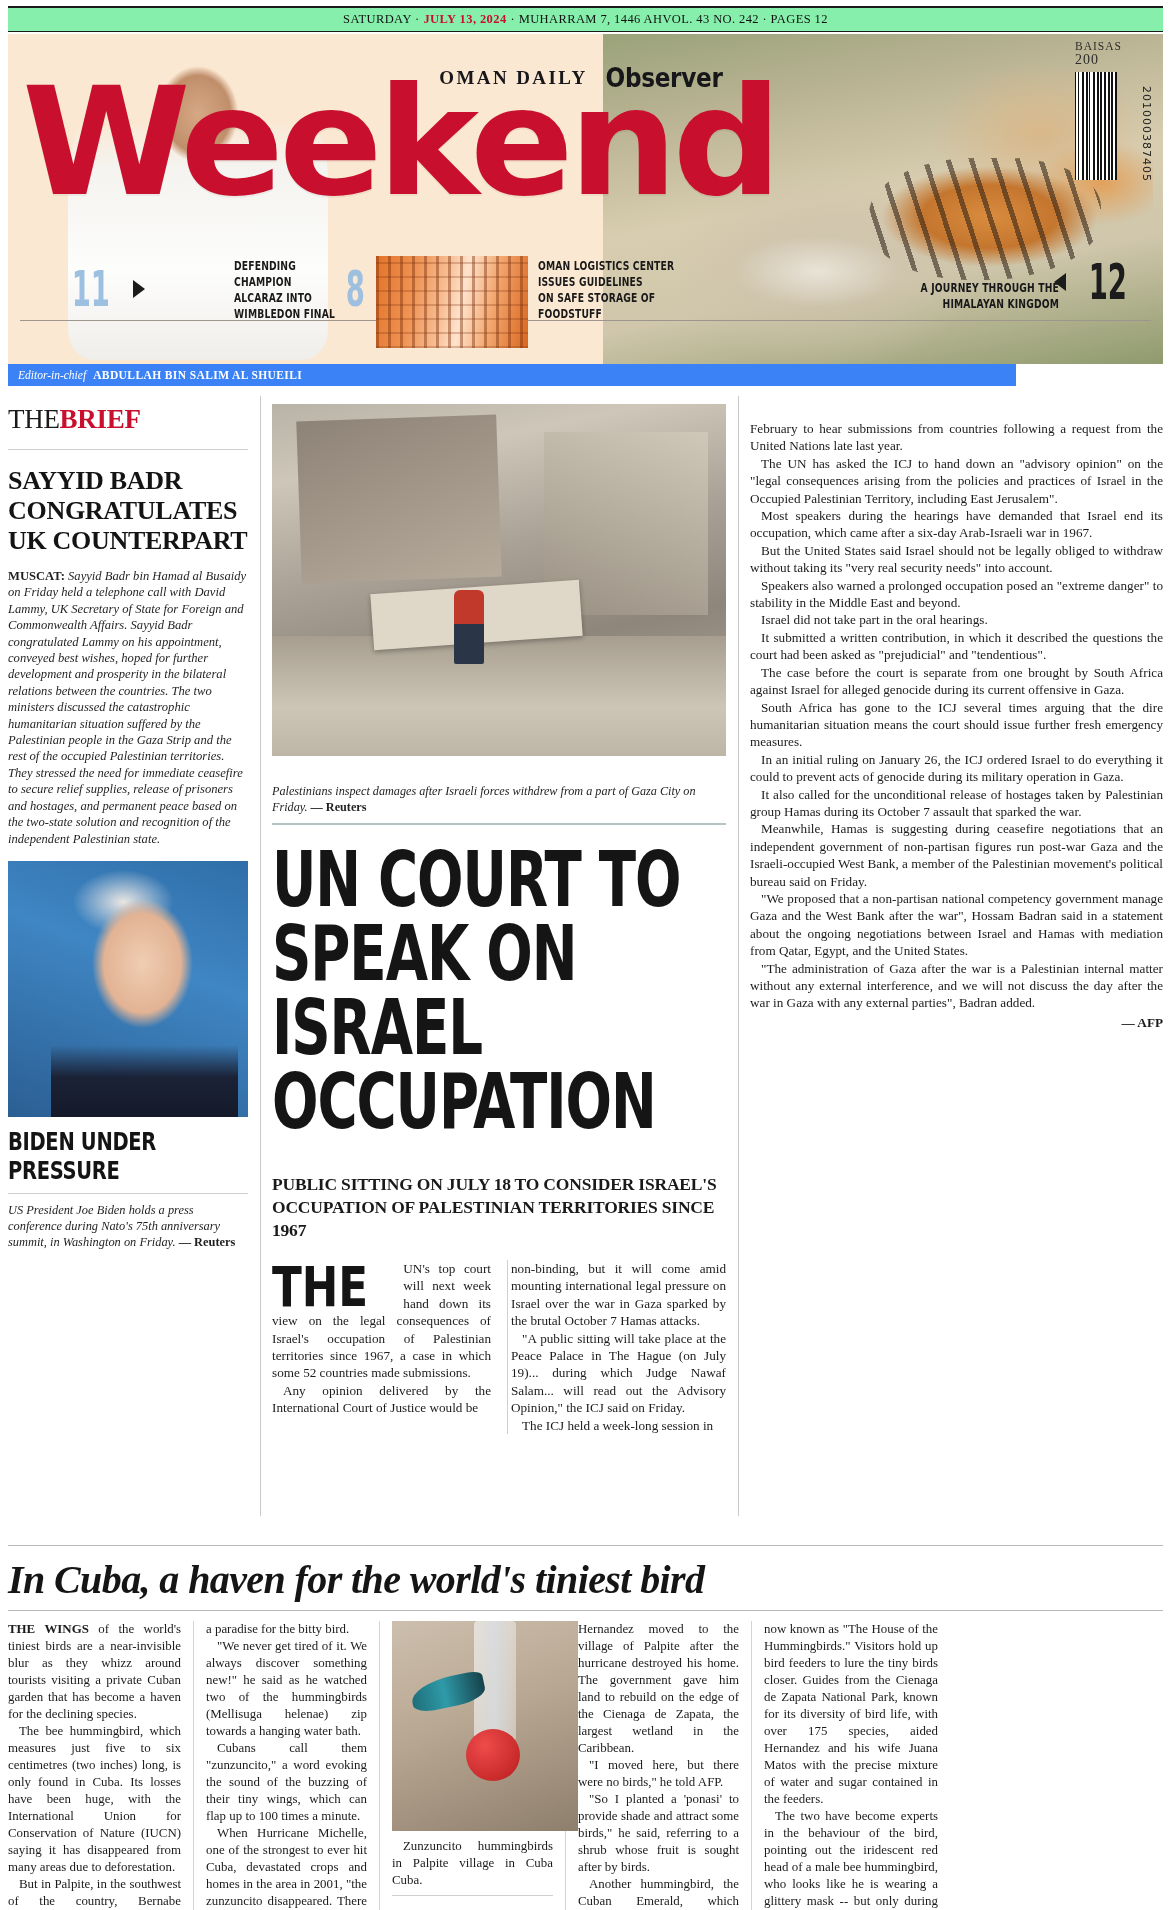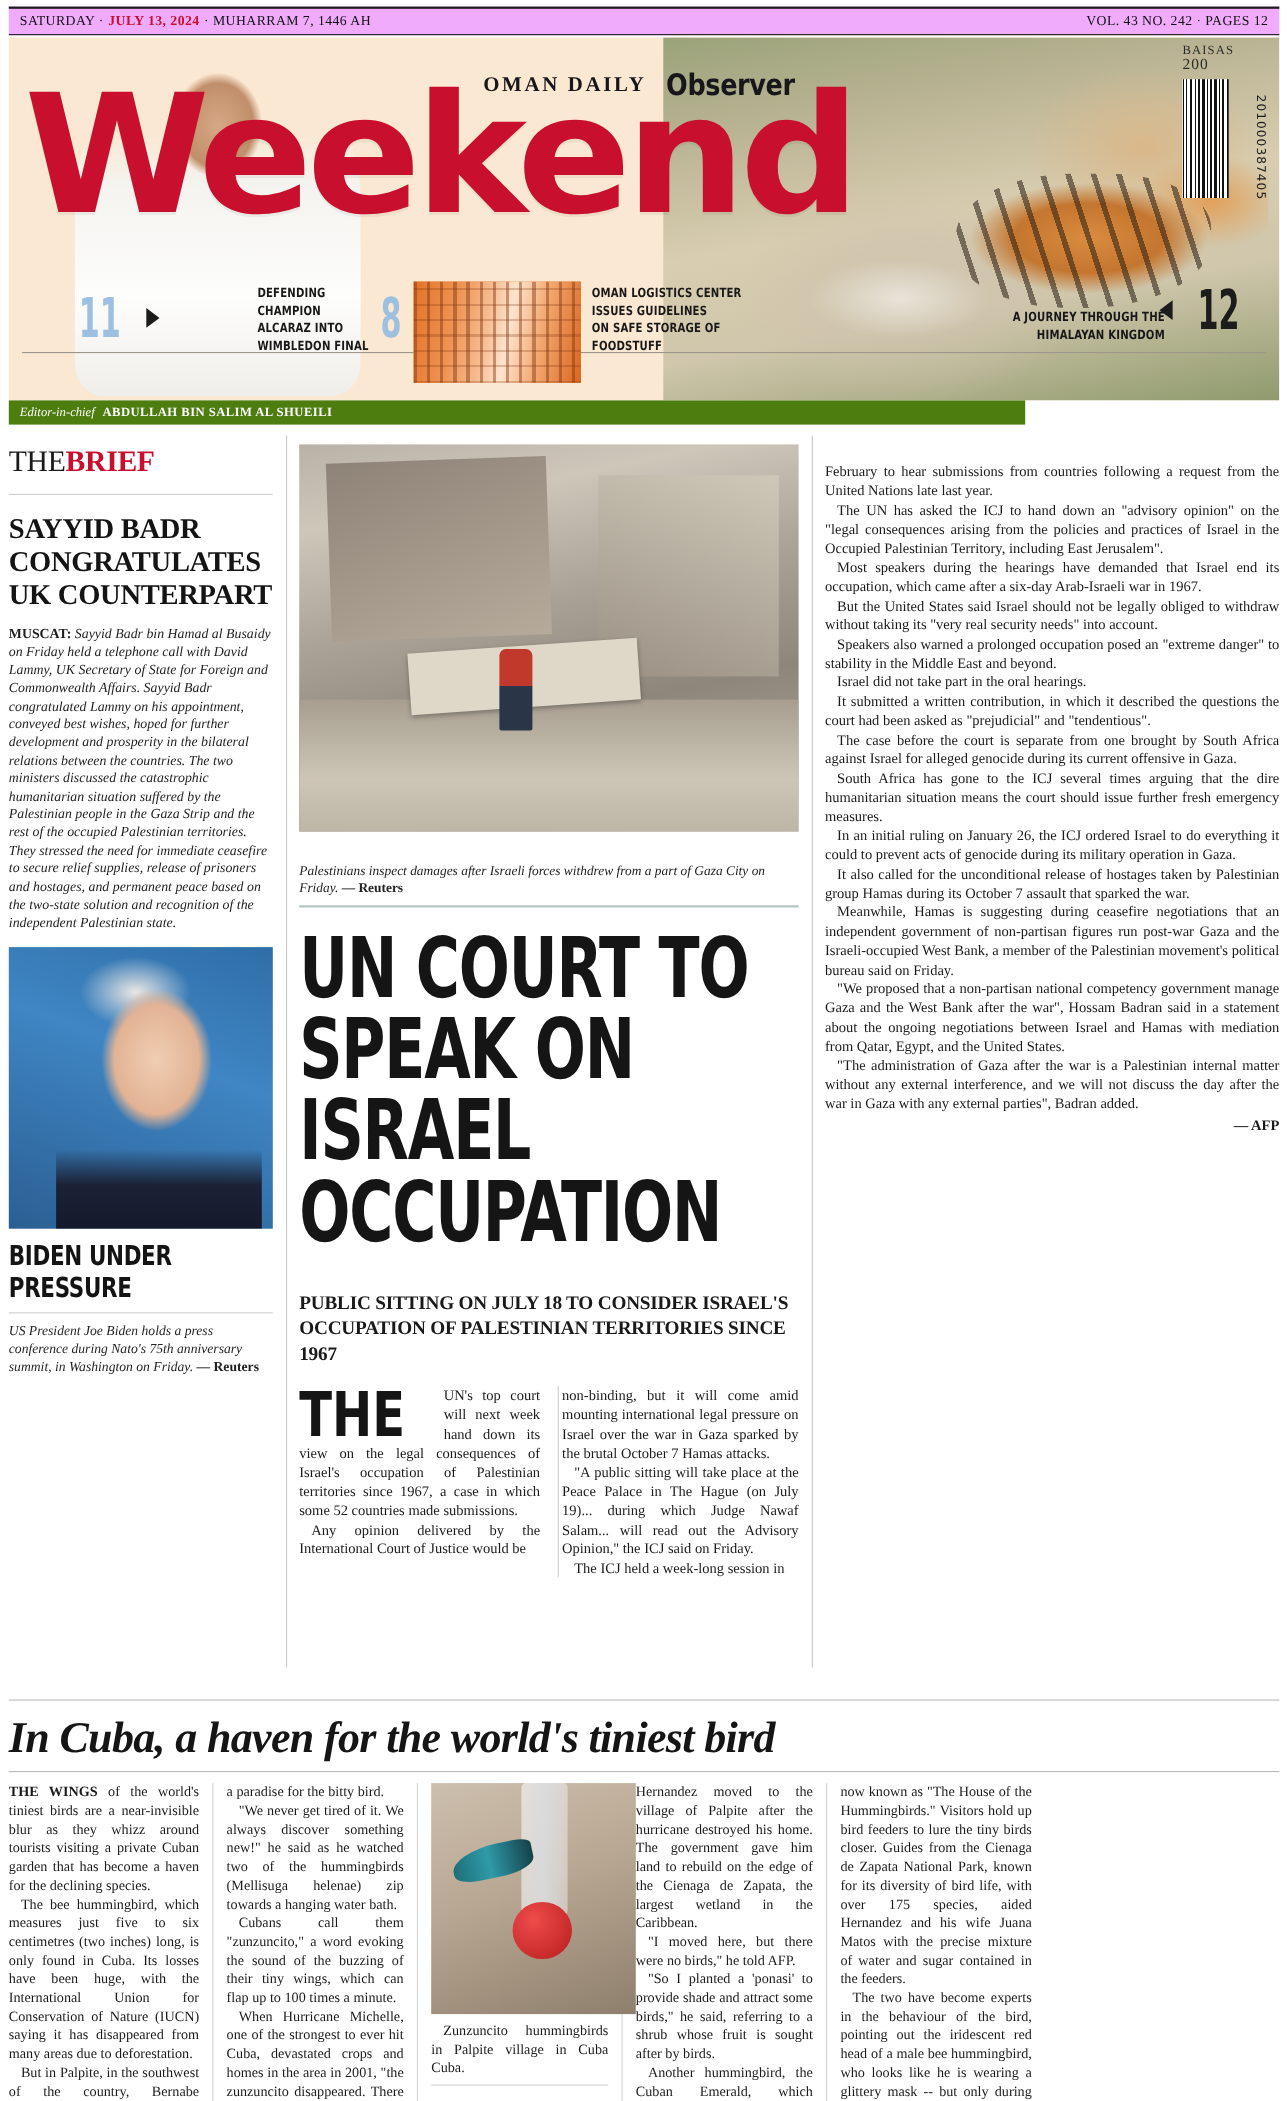--- a/index.html
+++ b/index.html
@@ -8,22 +8,22 @@
     background: #fff;
     font-family: "Liberation Serif", serif;
     overflow: hidden;
   }
   .page { position: relative; width: 1171px; height: 1910px; background: #fff; }
 
   
   .datebar {
     position: absolute; left: 8px; top: 6px; width: 1155px; height: 26px;
     border-top: 2px solid #1a1a1a; border-bottom: 1px solid #1a1a1a;
-    display: flex; align-items: center; justify-content: space-between;
-    padding: 0 10px; background: #f0abfc;
+    display: flex; align-items: center; justify-content: center;
+    padding: 0 10px; background: #86efac;
   }
   .datebar .left, .datebar .right {
     font-family: "Liberation Serif", serif;
     font-size: 12.5px; letter-spacing: .4px; color: #111;
     display: flex; gap: 4px; white-space: nowrap;
   }
   .datebar .redate { color: #c8102e; font-weight: bold; }
 
   
   .masthead {
@@ -116,22 +116,22 @@
     position: relative; overflow: hidden;
   }
   .warehouse::after {
     content:""; position:absolute; inset:0;
     background: repeating-linear-gradient(90deg, rgba(120,45,10,.42) 0 3px, rgba(255,255,255,0) 3px 12px),
                 repeating-linear-gradient(0deg, rgba(120,45,10,.25) 0 2px, rgba(255,255,255,0) 2px 14px);
   }
 
   
   .editorbar {
-    position: absolute; left: 8px; top: 364px; width: 924px; height: 22px;
-    background: #4d7c0f; color: #fff; display: flex; align-items: center; gap: 7px; padding-left: 10px;
+    position: absolute; left: 8px; top: 364px; width: 1008px; height: 22px;
+    background: #3b82f6; color: #fff; display: flex; align-items: center; gap: 7px; padding-left: 10px;
   }
   .editorbar .lbl { font-style: italic; font-size: 11.5px; font-family: "Liberation Serif", serif; }
   .editorbar .nm { font-weight: bold; font-size: 11.5px; letter-spacing: .4px; font-family: "Liberation Serif", serif; }
 
   
   .content { position: absolute; left: 8px; top: 396px; width: 1155px; }
   .vrule { position: absolute; width: 1px; background: #c9c9c9; }
 
   
   .colL { position: absolute; left: 0; top: 8px; width: 240px; }

